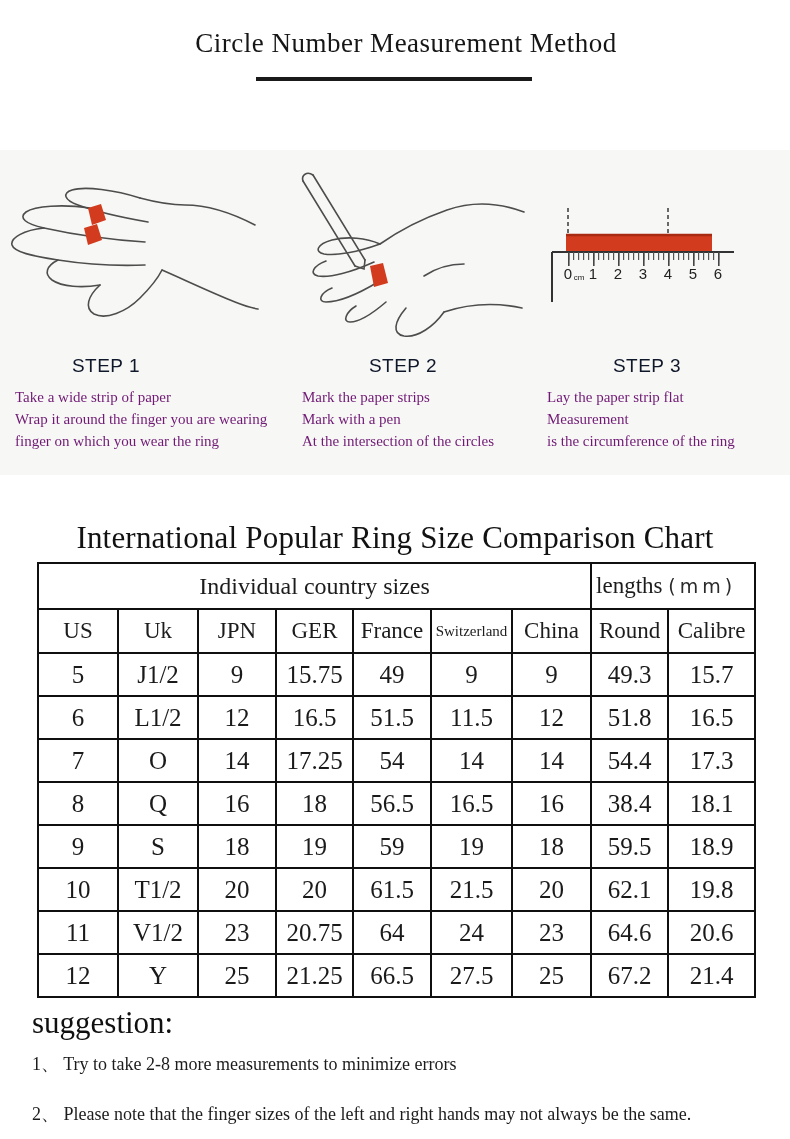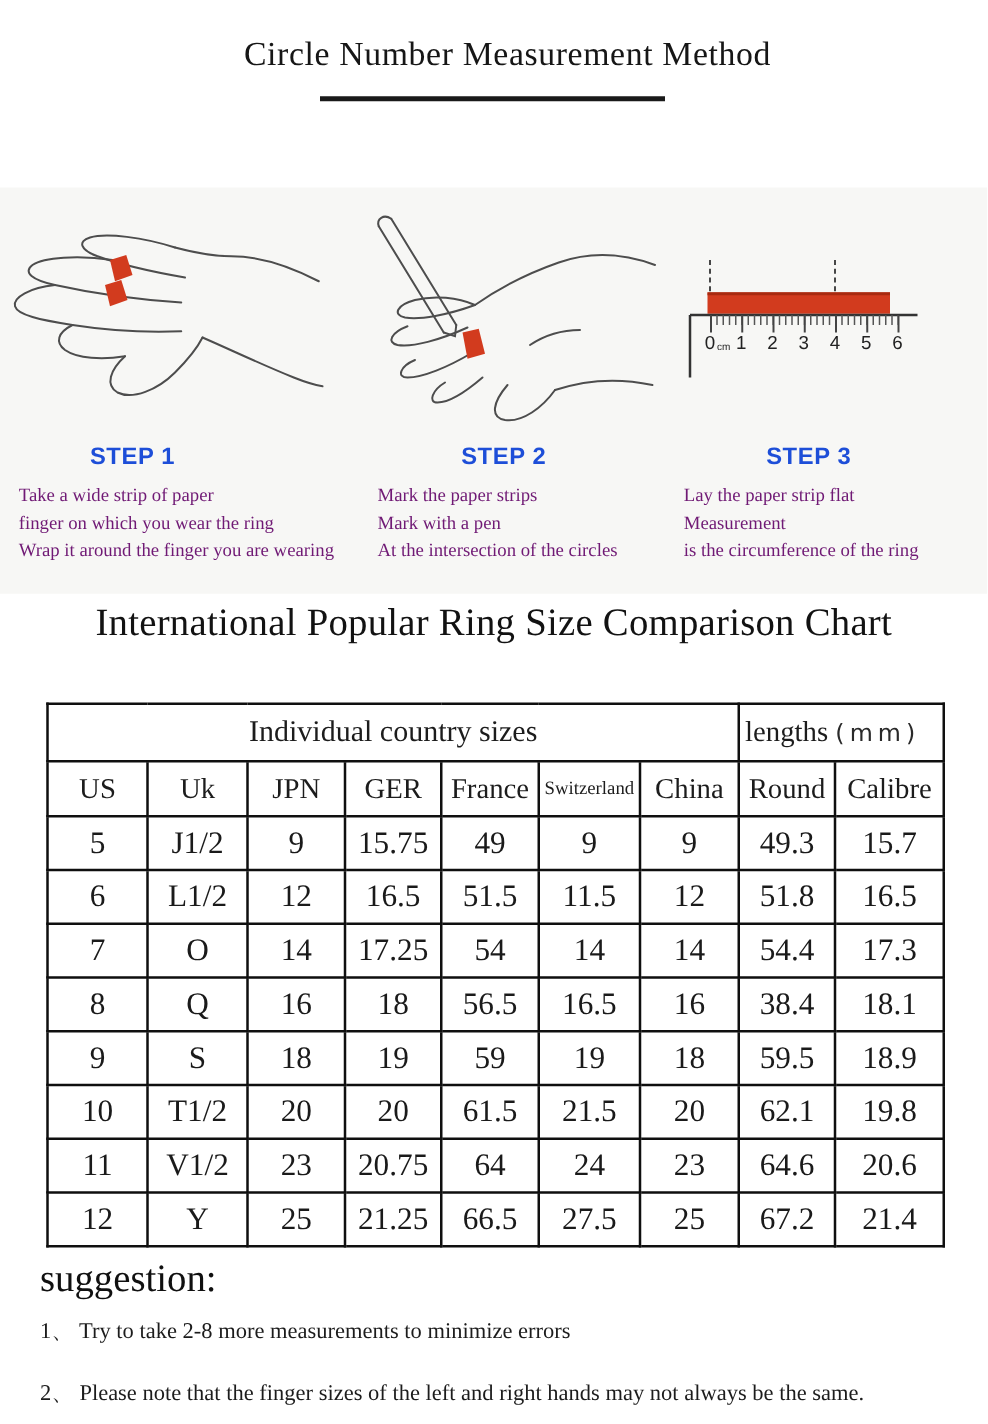--- a/index.html
+++ b/index.html
@@ -12,31 +12,31 @@
   .title-underline{position:absolute;top:77px;left:256px;width:276px;height:4px;background:#1a1a1a;}
 
   
   .steps-band{position:absolute;top:150px;left:0;width:790px;height:325px;background:#f7f7f5;}
   .step-col{position:absolute;top:0;height:325px;}
   .step-col.c1{left:0;width:272px;}
   .step-col.c2{left:272px;width:262px;}
   .step-col.c3{left:534px;width:256px;}
   .step-art{position:absolute;top:0;left:0;}
   .step-label{position:absolute;top:205px;left:0;right:0;text-align:center;
-    font-family:"Liberation Sans",sans-serif;font-size:19px;font-weight:700;
-    letter-spacing:.5px;color:#1d4ed8;}
+    font-family:"Liberation Sans",sans-serif;font-size:19px;font-weight:400;
+    letter-spacing:.5px;color:#0f172a;}
   .c1 .step-label{padding-right:60px;}
   .c3 .step-label{padding-right:30px;}
   .step-lines{position:absolute;top:236px;font-size:15px;line-height:22px;color:#701a75;}
   .c1 .step-lines{left:15px;width:255px;}
   .c2 .step-lines{left:30px;width:232px;}
   .c3 .step-lines{left:13px;width:243px;}
 
   
-  .chart-title{position:absolute;top:480px;left:0;width:790px;text-align:center;
+  .chart-title{position:absolute;top:520px;left:0;width:790px;text-align:center;
     font-size:31px;font-weight:400;color:#121212;margin:0;letter-spacing:.2px;}
   table.size-table{position:absolute;top:562px;left:37px;width:717px;
     border-collapse:collapse;table-layout:fixed;}
   .size-table th,.size-table td{border:2px solid #0f0f0f;text-align:center;
     padding:0;font-weight:400;overflow:hidden;white-space:nowrap;}
   .size-table .group-row th{height:44px;font-size:24px;}
   .size-table .group-row .countries{ }
   .size-table .group-row .lengths{text-align:left;padding-left:4px;font-size:23px;}
   .unit{font-family:"DejaVu Sans",sans-serif;font-size:19px;letter-spacing:4px;color:#2a2a2a;}
   .size-table .cols-row th{height:42px;font-size:23px;}
@@ -72,22 +72,22 @@
         <path class="ln" d="M 44,78 C 24,80 10,88 12,95 C 14,102 32,106 58,110 C 90,115 120,116 145,115"></path>
         <path class="ln" d="M 58,110 C 46,116 44,124 52,130 C 62,137 82,138 100,135"></path>
         <path class="ln" d="M 100,135 C 88,146 84,158 94,164 C 106,170 126,162 140,148 C 150,138 158,128 162,120"></path>
         <path class="ln" d="M 162,120 C 185,130 210,142 235,152 C 245,156 252,158 258,159"></path>
         <polygon points="88,58 101,54 106,70 92,75" fill="#d23b1e"></polygon>
         <polygon points="84,78 97,74 102,90 88,95" fill="#d23b1e"></polygon>
       </svg>
       <div class="step-label">STEP 1</div>
       <div class="step-lines">
         <div>Take a wide strip of paper</div>
+        <div>Wrap it around the finger you are wearing</div>
         <div>finger on which you wear the ring</div>
-        <div>Wrap it around the finger you are wearing</div>
       </div>
     </div>
 
     <div class="step-col c2">
       <svg class="step-art" width="262" height="205" viewBox="0 0 262 205">
         <path class="ln" d="M 252,62 C 225,52 198,52 175,60 C 152,68 128,80 108,94"></path>
         <path class="ln" d="M 108,94 C 86,102 64,106 52,104 C 42,102 45,94 60,90 C 76,86 94,88 108,94"></path>
         <path class="ln" d="M 102,112 C 80,122 58,128 46,126 C 37,124 41,116 54,111"></path>
         <path class="ln" d="M 106,132 C 86,144 66,152 54,152 C 45,152 48,143 60,138"></path>
         <path class="ln" d="M 114,152 C 100,164 88,172 78,172 C 70,172 74,162 84,156"></path>

